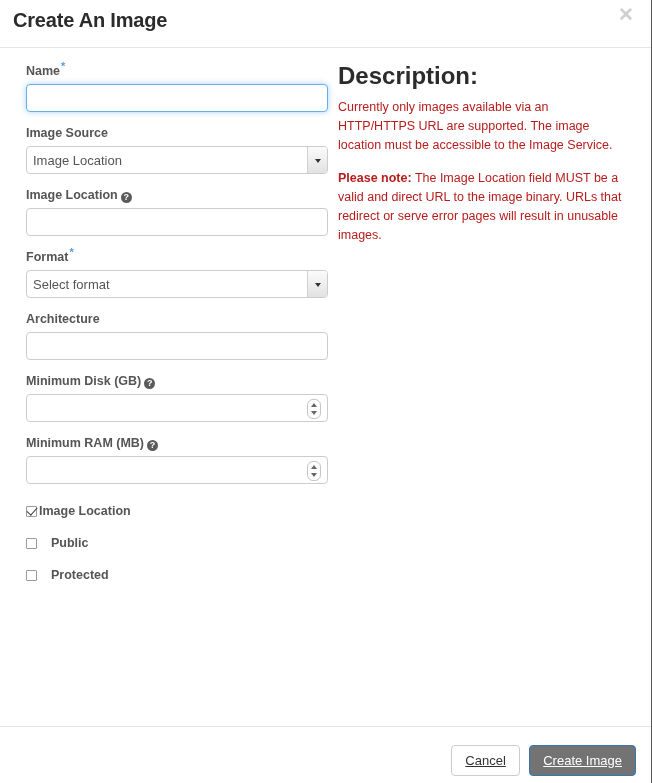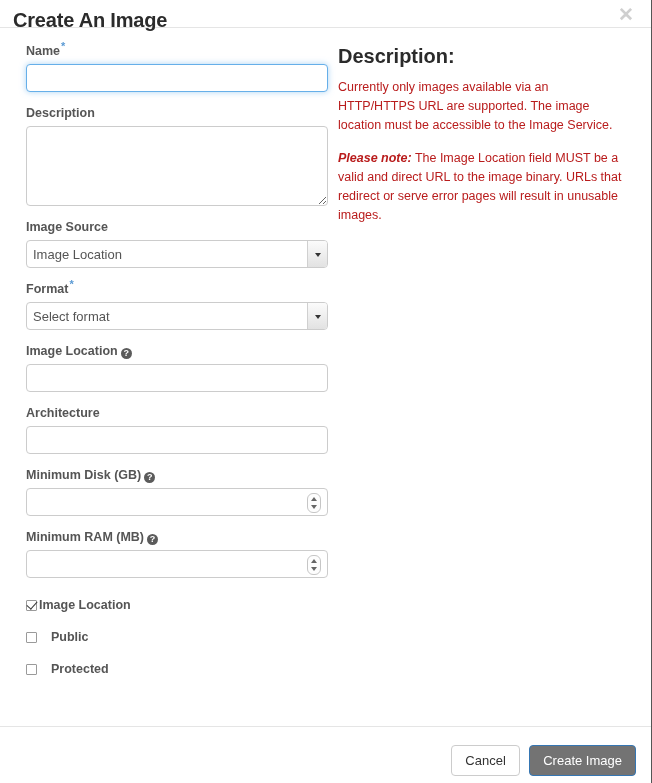--- a/index.html
+++ b/index.html
@@ -17,21 +17,21 @@
     height: 783px;
     box-sizing: border-box;
     background: #ffffff;
     border-right: 1px solid #555555;
     overflow: hidden;
   }
 
   
   .modal-header {
     position: relative;
-    height: 28px;
+    height: 48px;
     box-sizing: border-box;
     border-bottom: 1px solid #e5e5e5;
     padding: 0 15px;
   }
   .modal-title {
     position: absolute;
     left: 13px;
     top: 6px;
     font-size: 20px;
     font-weight: bold;
@@ -238,33 +238,33 @@
     font-size: 12.5px;
     font-weight: bold;
     color: #555555;
     line-height: 14px;
   }
   .cb-label.gap-sm { margin-left: 2px; }
   .cb-label.gap-lg { margin-left: 14px; }
 
   
   .desc-title {
-    font-size: 20px;
+    font-size: 24px;
     font-weight: bold;
     color: #2b2b2b;
     margin: 0 0 10px 0;
     line-height: 24px;
   }
   .desc-p {
     font-size: 12.5px;
     color: #b91c1c;
     line-height: 19px;
     margin: 0 0 14px 0;
   }
-  .desc-p b { font-weight: bold; font-style: italic; }
+  .desc-p b { font-weight: bold; }
 
   
   .modal-footer {
     position: absolute;
     left: 0;
     right: 0;
     bottom: 0;
     height: 57px;
     box-sizing: border-box;
     border-top: 1px solid #e5e5e5;
@@ -273,20 +273,21 @@
   }
   .btn {
     display: inline-block;
     font-family: "Liberation Sans", sans-serif;
     font-size: 13px;
     line-height: 1;
     padding: 8px 13px;
     border-radius: 4px;
     cursor: pointer;
     vertical-align: middle;
+    text-decoration: underline;
   }
   .btn-default {
     background: #ffffff;
     border: 1px solid #cccccc;
     color: #333333;
   }
   .btn-primary {
     background: #737373;
     border: 1px solid #3576b3;
     color: #ffffff;
@@ -307,55 +308,51 @@
 
     <div class="col-left">
 
       <div class="form-group">
         <label class="field-label">
           <span>Name</span><span class="req-star">*</span>
         </label>
         <input class="form-control focused" type="text" placeholder="" style="">
       </div>
 
-      <div class="form-group">
-        <label class="field-label">Description</label>
-        <textarea class="form-control" placeholder="" style=""></textarea>
-      </div>
 
       <div class="form-group">
         <label class="field-label">Image Source</label>
         <div class="select-wrap">
           <select class="form-control">
             <option>Image Location</option>
           </select>
           <span class="select-arrow-box"></span>
         </div>
+      </div>
+
+      <div class="form-group">
+        <label class="field-label">
+          <span>Image Location</span><span class="help-icon">?</span>
+        </label>
+        <input class="form-control" type="text" placeholder="" style="">
       </div>
 
       <div class="form-group">
         <label class="field-label">
           <span>Format</span><span class="req-star">*</span>
         </label>
         <div class="select-wrap">
           <select class="form-control">
             <option>Select format</option>
           </select>
           <span class="select-arrow-box"></span>
         </div>
       </div>
 
       <div class="form-group">
-        <label class="field-label">
-          <span>Image Location</span><span class="help-icon">?</span>
-        </label>
-        <input class="form-control" type="text" placeholder="" style="">
-      </div>
-
-      <div class="form-group">
         <label class="field-label">Architecture</label>
         <input class="form-control" type="text" placeholder="" style="">
       </div>
 
       <div class="form-group">
         <label class="field-label">
           <span>Minimum Disk (GB)</span><span class="help-icon">?</span>
         </label>
         <div class="number-wrap">
           <input class="form-control number-input" type="text" placeholder="" style="">

